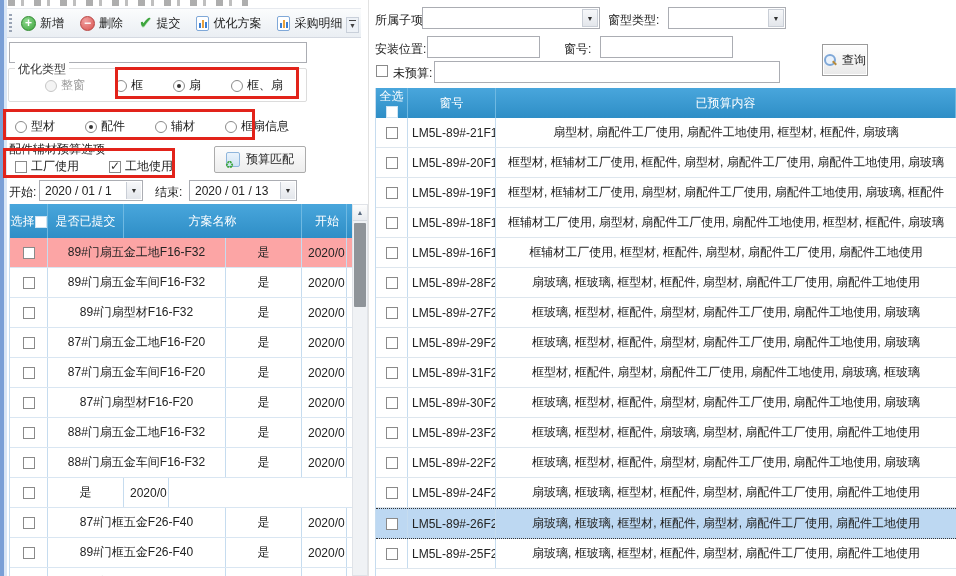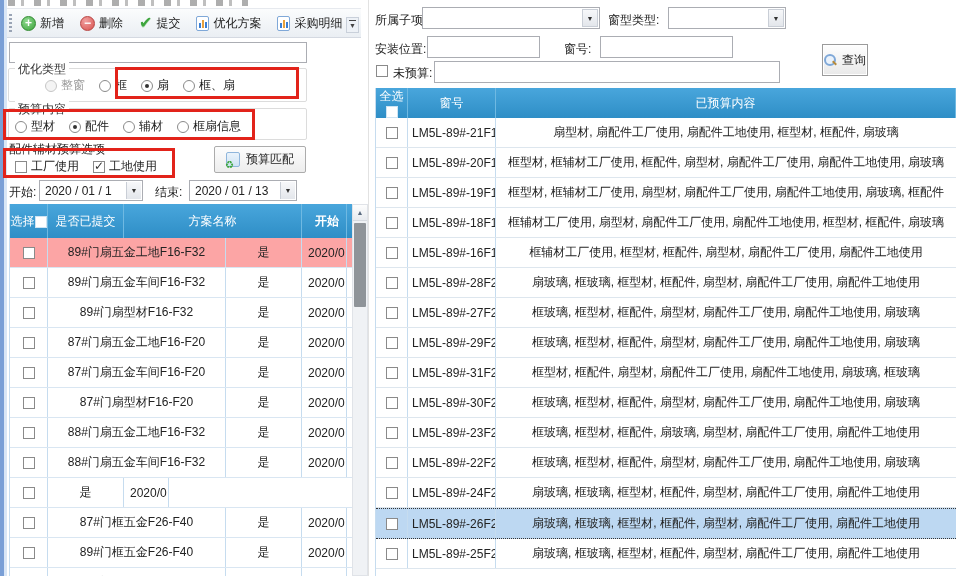--- a/index.html
+++ b/index.html
@@ -34,21 +34,21 @@
   .ic-sheet i:nth-child(3){ left:8px; height:6px; }
   .caret { font-size:8px; color:#444; margin-left:2px; }
   #tb-overflow { position:absolute; right:2px; top:8px; width:13px; height:16px; background:#EDF1F6; border:1px solid #C9D0DA;
     font-size:7px; color:#444; text-align:center; line-height:7px; padding-top:2px; }
   #tb-overflow b { display:block; width:7px; height:1px; background:#444; margin:0 auto 1px; }
 
   #lp-filter { position:absolute; left:2px; top:36px; width:298px; height:21px; border:1px solid #ABADB3; padding:2px 4px; font-size:12px; }
 
   .group { position:absolute; border:1px solid #DCDCDC; border-radius:2px; background:#fff; }
   .group > .glabel { position:absolute; top:-8px; left:6px; background:#fff; padding:0 3px; color:#333; }
-  .optrow { position:absolute; display:flex; align-items:center; gap:4px; white-space:nowrap; }
+  .optrow { position:absolute; display:flex; align-items:center; gap:20px; white-space:nowrap; }
   .opt { display:inline-flex; align-items:center; gap:4px; margin-right:10px; }
   .radio { width:12px; height:12px; border:1px solid #8A8A8A; border-radius:50%; background:#fff; position:relative; flex:none; }
   .radio.on::after { content:""; position:absolute; left:3px; top:3px; width:4px; height:4px; border-radius:50%; background:#333; }
   .radio.disabled { border-color:#C6C6C6; background:#F4F4F4; }
   .dim { color:#9a9a9a; }
   .cb { width:12px; height:12px; border:1px solid #8A8A8A; background:#fff; position:relative; flex:none; display:inline-block; }
   .cb.on::after { content:"✓"; position:absolute; left:0px; top:-3px; font-size:12px; font-weight:bold; color:#333; }
   .redbox { position:absolute; border:3px solid #E2231A; pointer-events:none; }
 
   #btn-match { position:absolute; left:207px; top:140px; width:92px; height:27px; background:linear-gradient(#FDFDFD,#EDEDED);
@@ -60,21 +60,21 @@
   .datecombo { position:absolute; top:174px; height:21px; border:1px solid #ABADB3; background:#fff;
     display:flex; align-items:center; padding-left:5px; white-space:nowrap; }
   .datecombo .arr { position:absolute; right:1px; top:1px; bottom:1px; width:15px; background:linear-gradient(#F7F8FA,#E3E6EB);
     border-left:1px solid #C9CED6; display:flex; align-items:center; justify-content:center; font-size:7px; color:#333; }
 
   
   #ltable { position:absolute; left:2px; top:198px; width:353px; height:372px; overflow:hidden; border-left:1px solid #C6DCEF; }
   .lhead { display:flex; height:34px; background:linear-gradient(#49A6DC,#2E8EC6); color:#fff; }
   .lhead .hc { border-right:1px solid #6FB9E2; display:flex; align-items:center; justify-content:center; }
   .lh0 { width:38px; flex-direction:row; justify-content:flex-start; padding-top:1px; }
-  .lh1 { width:178px; } .lh2 { width:76px; } .lh3 { width:45px; justify-content:flex-start; padding-left:6px;font-weight:bold; }
+  .lh1 { width:178px; } .lh2 { width:76px; } .lh3 { width:45px; justify-content:flex-start; padding-left:6px; }
   .hcb { width:12px; height:12px; background:#fff; border:1px solid #cfe4f3; margin-top:1px; }
   .lrow { display:flex; height:30px; background:#fff; border-bottom:1px solid #D9E6F2; }
   .lrow.sel { background:#fca5a5; }
   .lrow > div { border-right:1px solid #C6DCEF; display:flex; align-items:center; justify-content:center; overflow:hidden; white-space:nowrap; }
   .lrow .c0 { width:38px; } .lrow .c1 { width:178px; } .lrow .c2 { width:76px; }
   .lrow .c3 { width:45px; justify-content:flex-start; padding-left:6px; }
   
   #lscroll { position:absolute; right:0; top:198px; width:16px; height:372px; background:#F0F2F5; border:1px solid #E0E3E8; }
   #lscroll .up { height:16px; background:linear-gradient(#FDFDFD,#E8EBEF); border-bottom:1px solid #D7DBE1;
     display:flex; align-items:center; justify-content:center; font-size:7px; color:#5A6B80; }
@@ -166,23 +166,20 @@
       <span class="opt">
         <span class="radio on"></span>
         <span>扇</span>
       </span>
       <span class="opt">
         <span class="radio"></span>
         <span>框、扇</span>
       </span>
     </div>
 
-    <div class="group" style="left:1px; top:102px; width:299px; height:32px;">
-      <span class="glabel">预算内容</span>
-    </div>
     <div class="optrow" style="left:8px; top:112px;">
       <span class="opt">
         <span class="radio"></span>
         <span>型材</span>
       </span>
       <span class="opt">
         <span class="radio on"></span>
         <span>配件</span>
       </span>
       <span class="opt">

